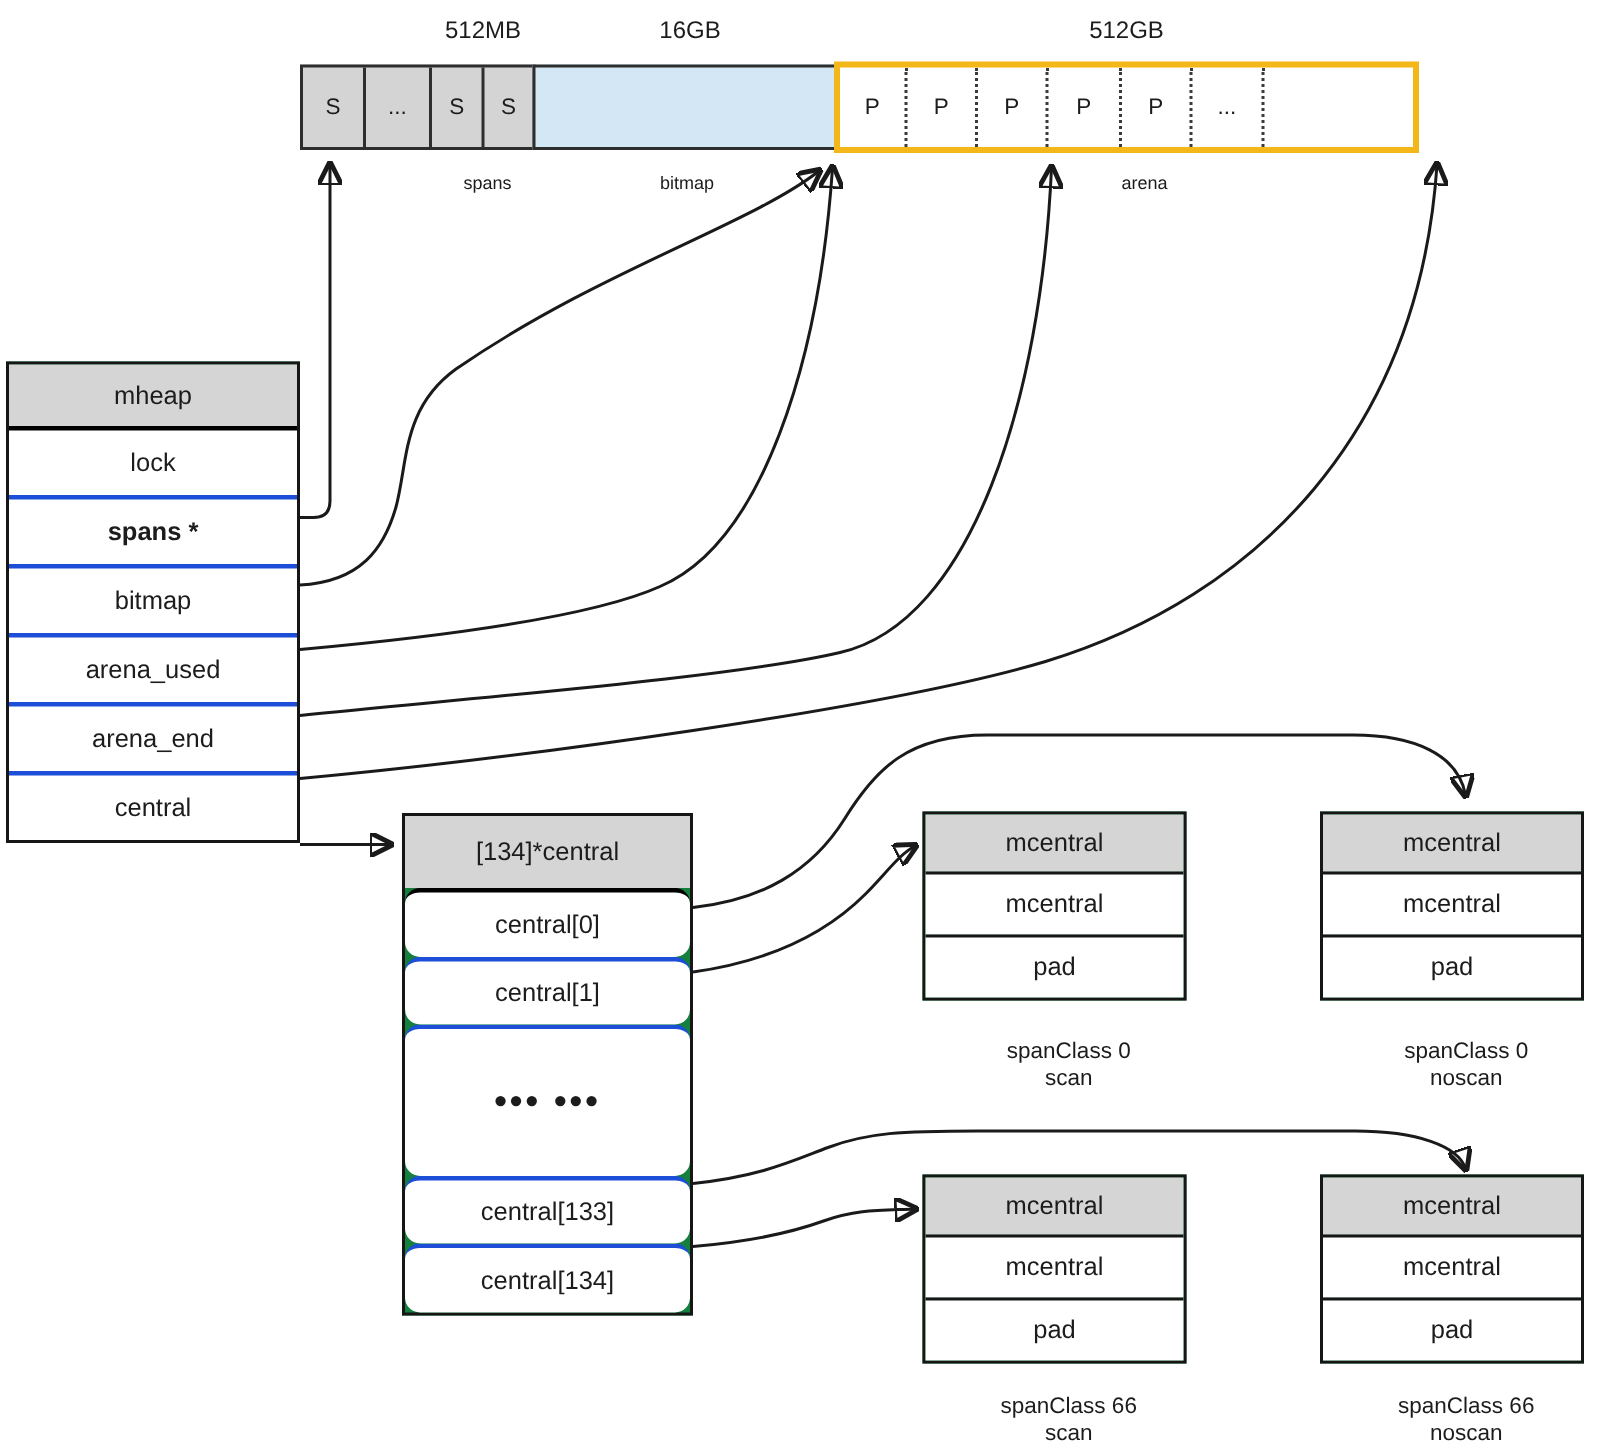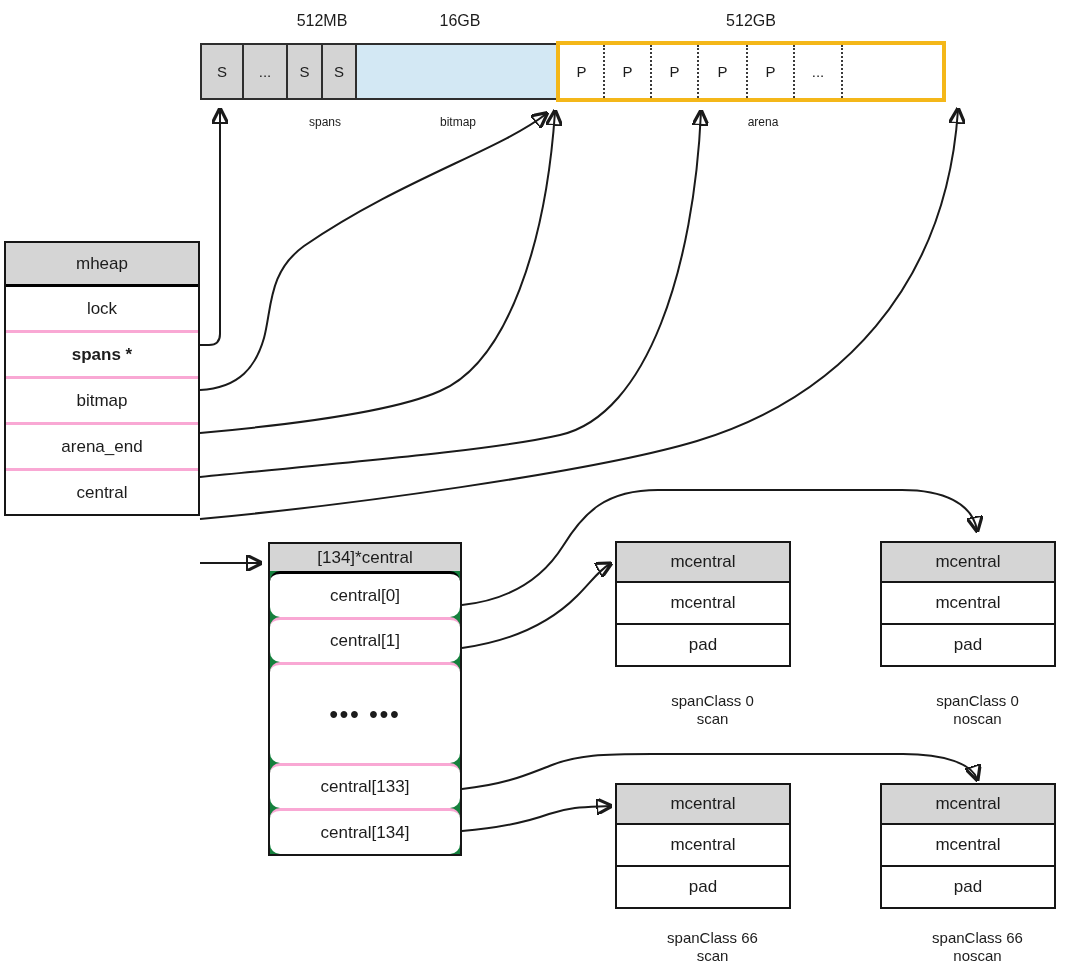--- a/index.html
+++ b/index.html
@@ -26,30 +26,30 @@
              font-size:15px;border-right:2px dotted #3a3a3a;width:45px;}
   .arena-box .cell.first{width:43px;}
   .arena-box .filler{flex:1;border-right:none;}
 
   
   .tbl{position:absolute;box-sizing:border-box;border:2px solid #161616;background:#15803d;
        display:flex;flex-direction:column;}
   .tbl .hdr{background:#d5d5d5;display:flex;align-items:center;justify-content:center;
        font-size:17px;}
   .tbl .row{display:flex;align-items:center;justify-content:center;font-size:17px;
-       border-top:3px solid #f9a8d4;background:#fff;}
+       border-top:3px solid #1d4ed8;background:#fff;}
   .tbl .row.thin{border-top:3px solid #000000;}
 
   .mheap{left:4px;top:241px;width:196px;}
   .mheap .hdr{height:41px;}
   .mheap .row{height:43px;}
   .mheap .row.b{font-weight:bold;}
 
   .carr{left:268px;top:542px;width:194px;}
-  .carr .hdr{height:27px;}
+  .carr .hdr{height:48px;}
   .carr .row{height:43px;border-radius:10px;}
   .carr .row.r1{height:42px;}
   .carr .row.dots{height:98px;font-size:24px;font-weight:bold;letter-spacing:2px;}
   .carr .row.r133{height:42px;}
 
   .mc{width:176px;}
   .mc .hdr{height:38px;}
   .mc .row{height:40px;border-top:2px solid #161616;}
 
   .mc-tl{left:615px;top:541px;}
@@ -95,20 +95,21 @@
 
 <div class="seclabel" style="left:325px;top:115px">spans</div>
 <div class="seclabel" style="left:458px;top:115px">bitmap</div>
 <div class="seclabel" style="left:763px;top:115px">arena</div>
 
 <div class="tbl mheap">
   <div class="hdr">mheap</div>
   <div class="row thin">lock</div>
   <div class="row b">spans *</div>
   <div class="row">bitmap</div>
+  <div class="row">arena_used</div>
   <div class="row">arena_end</div>
   <div class="row">central</div>
 </div>
 
 <div class="tbl carr">
   <div class="hdr">[134]*central</div>
   <div class="row thin">central[0]</div>
   <div class="row r1">central[1]</div>
   <div class="row dots">••• •••</div>
   <div class="row r133">central[133]</div>

